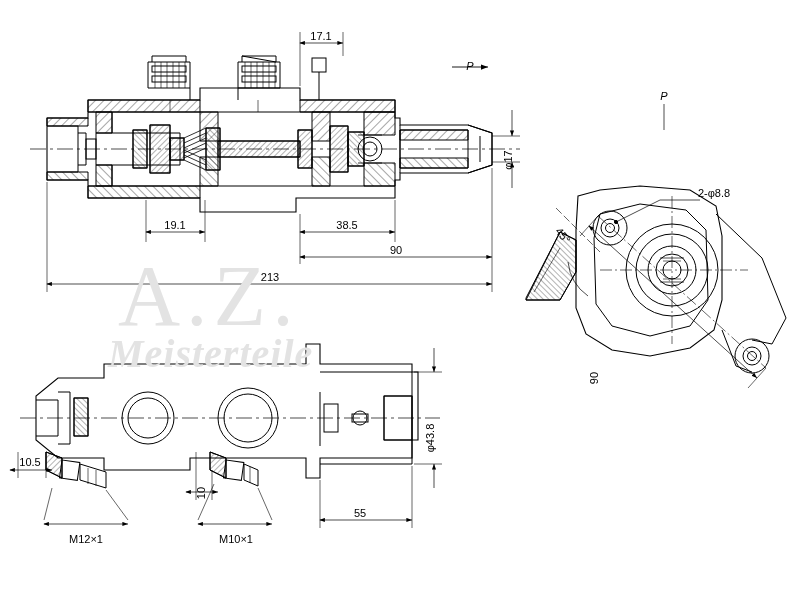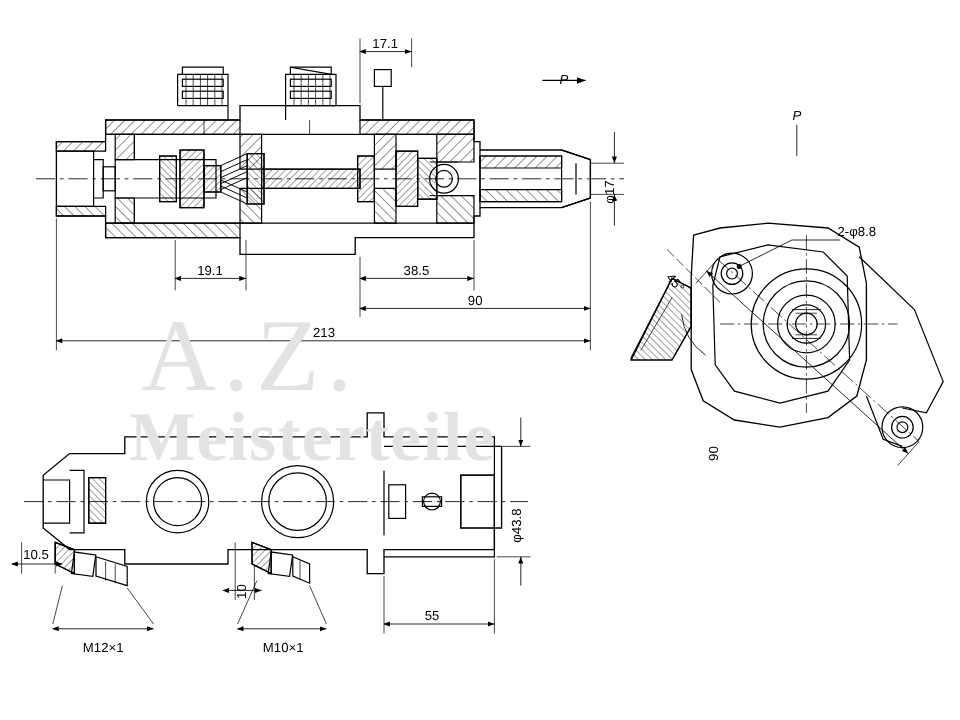--- a/index.html
+++ b/index.html
@@ -34,22 +34,23 @@
   }
   #wm-script {
     left: 118px;
     top: 246px;
     font-size: 86px;
     letter-spacing: 6px;
   }
   #wm-word {
     left: 108px;
     top: 330px;
-    font-size: 58px;
+    font-size: 40px;
     font-weight: bold;
+    font-style: italic;
     letter-spacing: 1px;
   }
 </style>
 </head>
 <body>
 
 <div id="sheet">
 
   <svg width="800" height="600" viewBox="0 0 800 600">
     <defs>

